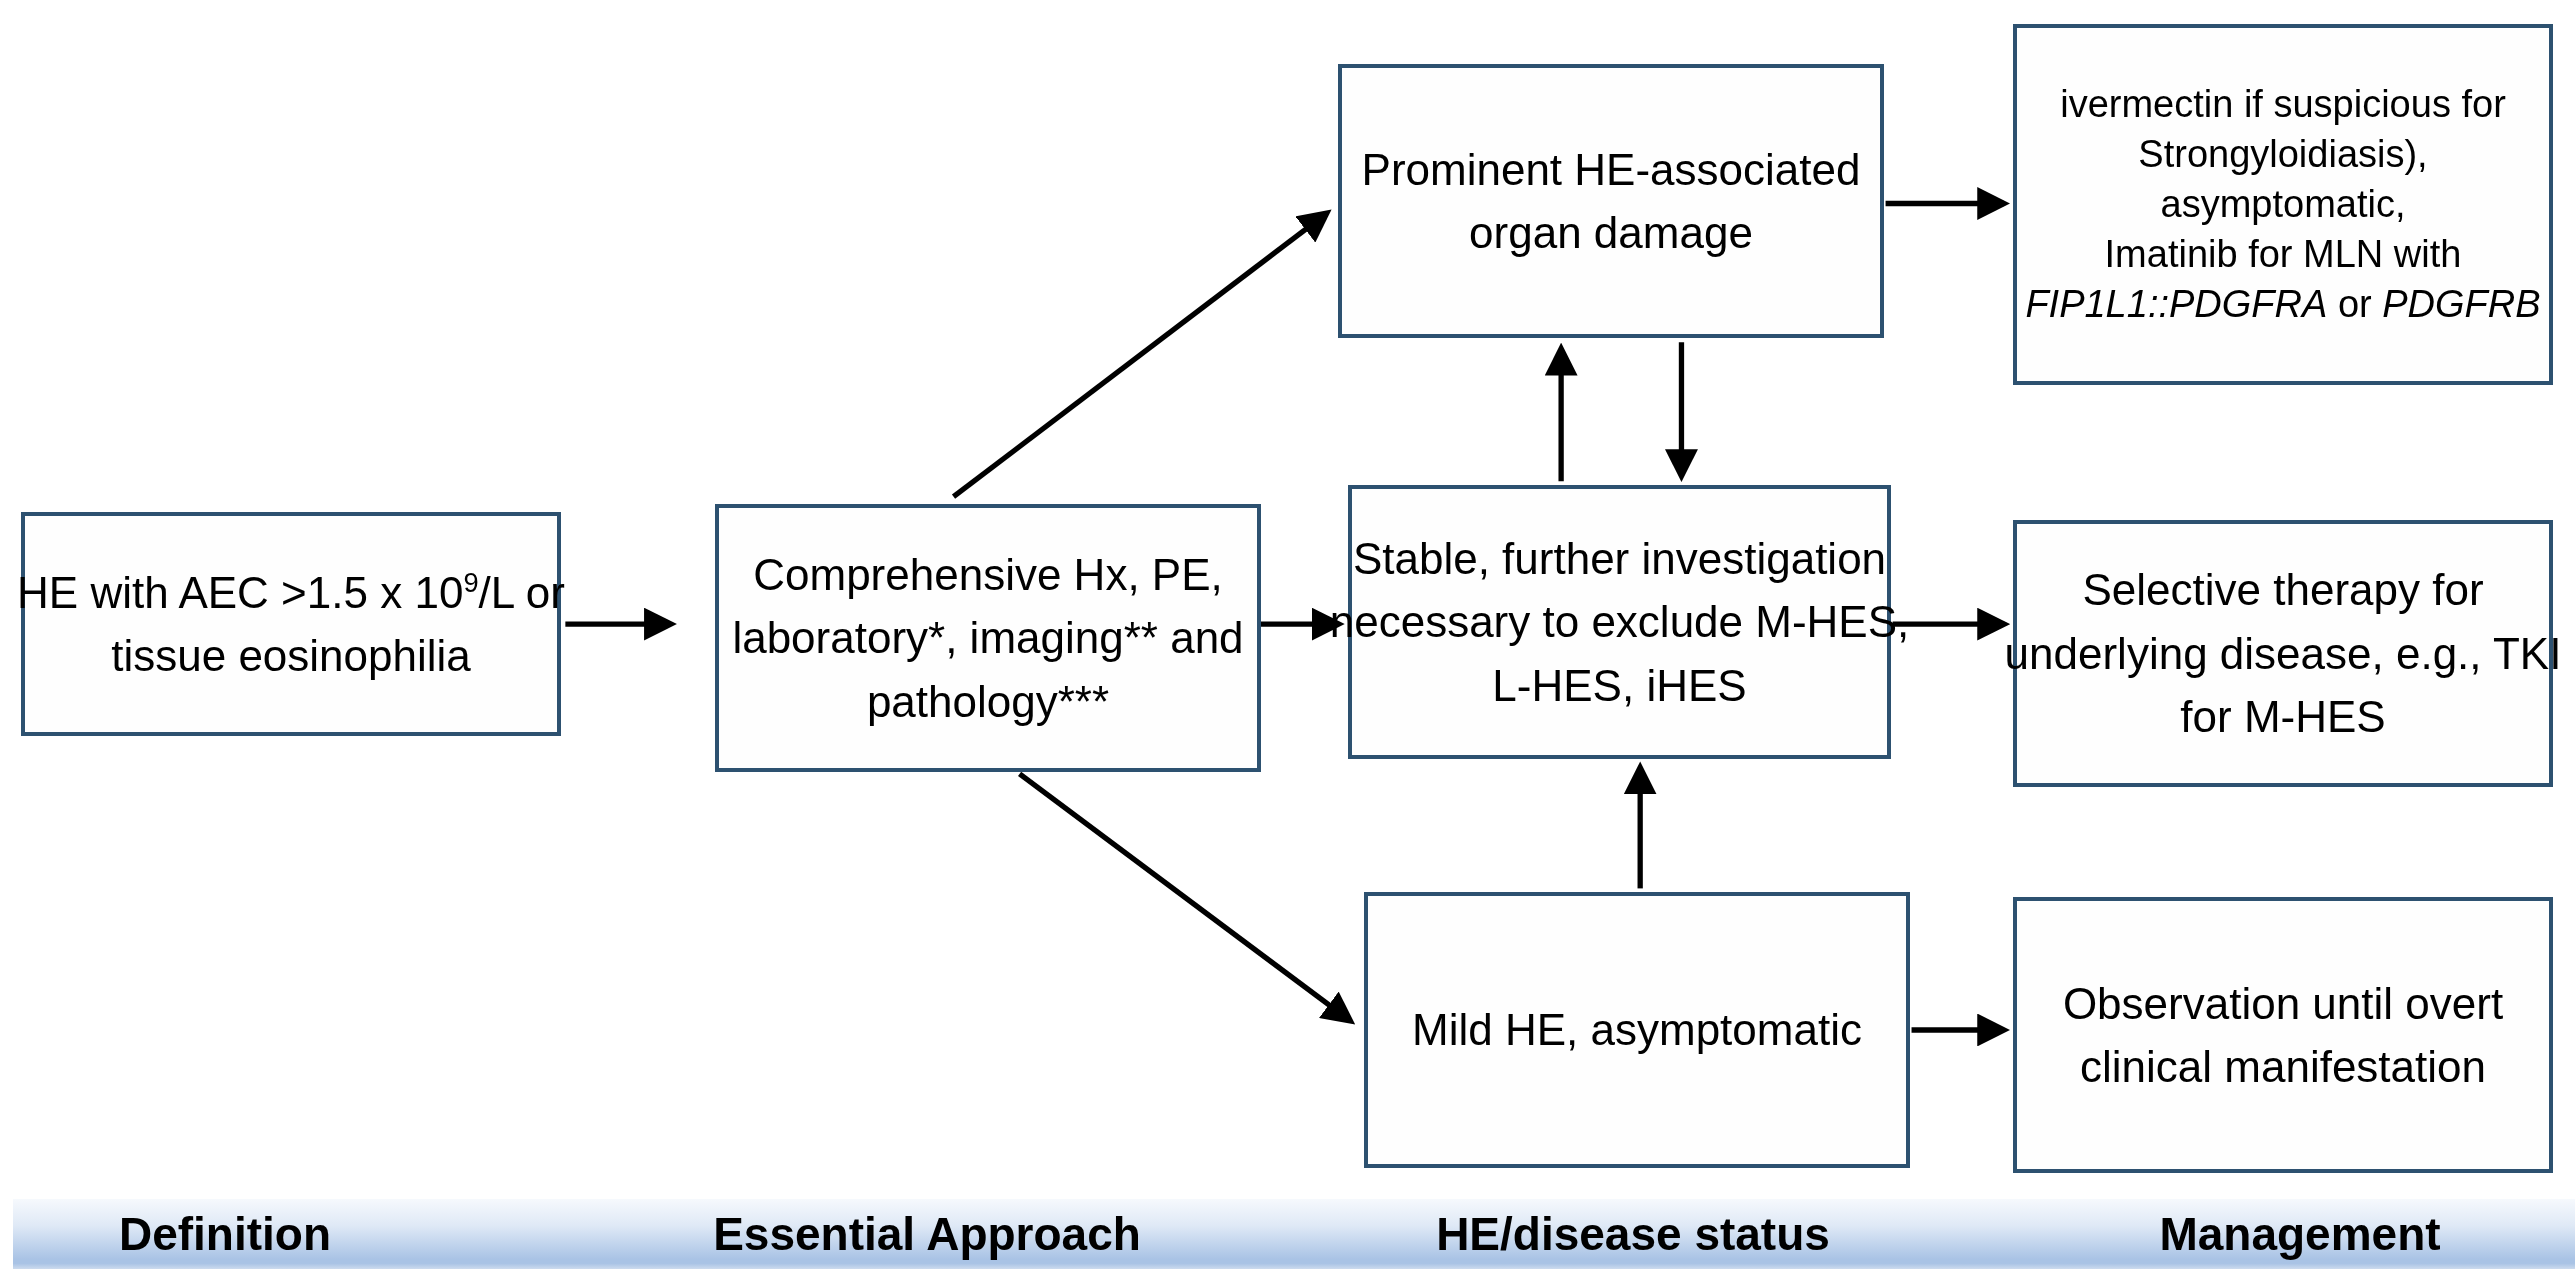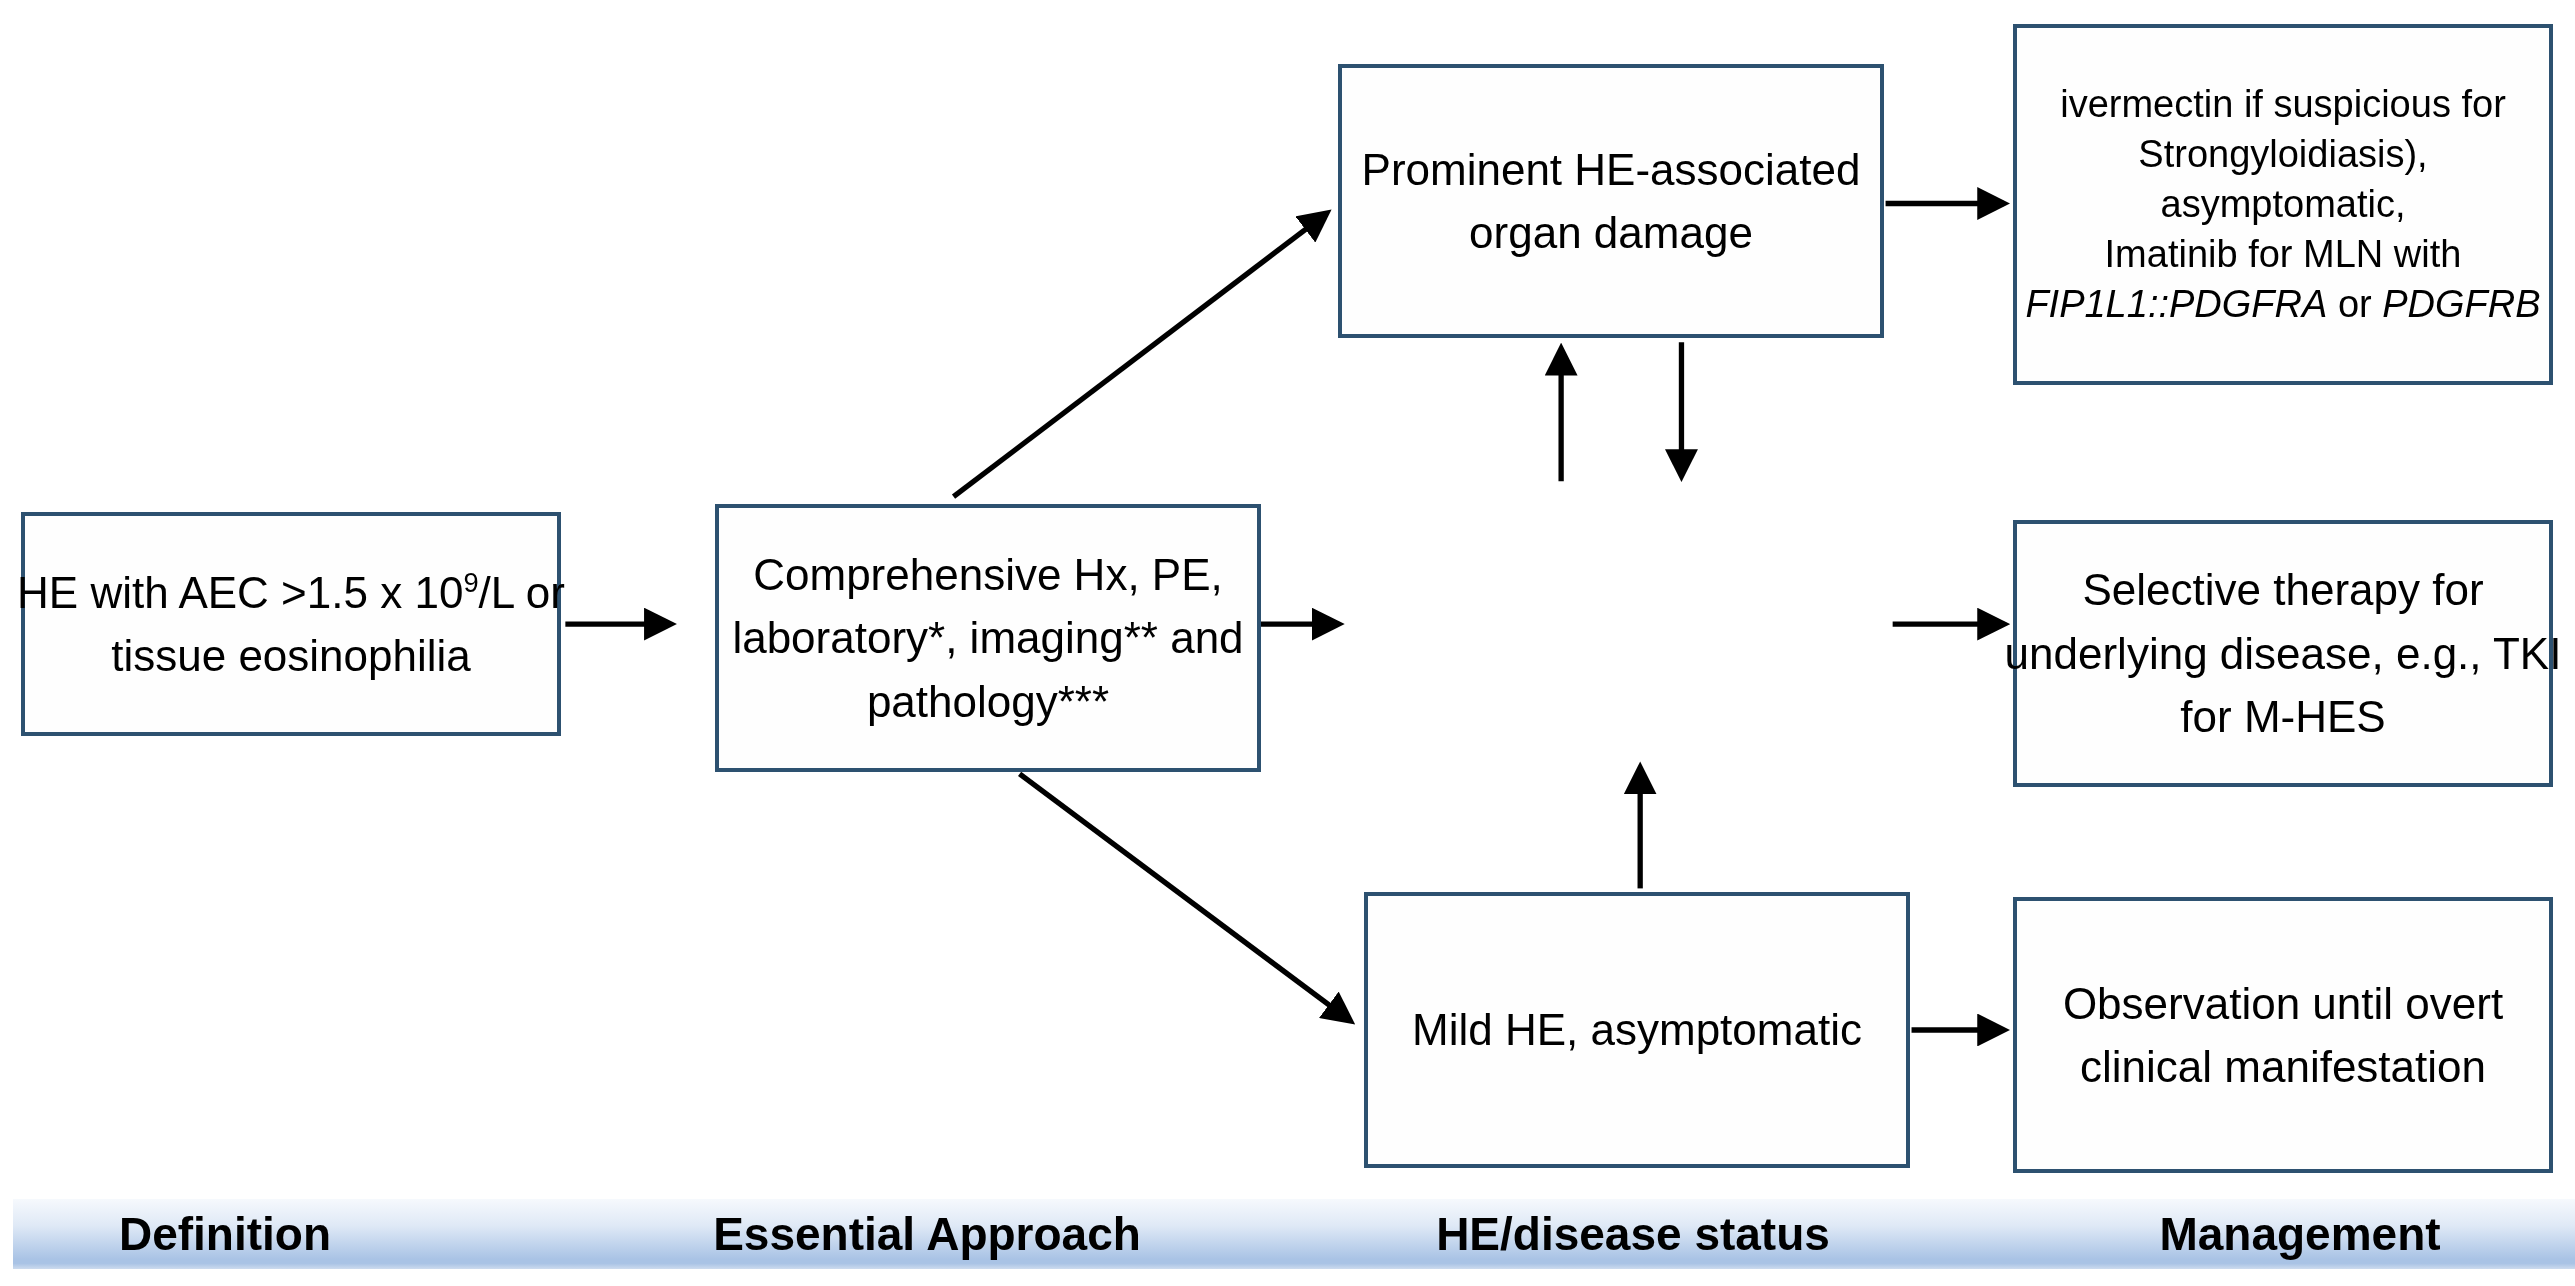--- a/index.html
+++ b/index.html
@@ -99,20 +99,25 @@
     <div class="ln">Comprehensive Hx, PE,</div>
     <div class="ln">laboratory*, imaging** and</div>
     <div class="ln">pathology***</div>
   </div>
 
   <div class="node" id="box-organ">
     <div class="ln">Prominent HE-associated</div>
     <div class="ln">organ damage</div>
   </div>
 
+  <div class="node" id="box-stable">
+    <div class="ln">Stable, further investigation</div>
+    <div class="ln">necessary to exclude M-HES,</div>
+    <div class="ln">L-HES, iHES</div>
+  </div>
 
   <div class="node" id="box-mild">
     <div class="ln">Mild HE, asymptomatic</div>
   </div>
 
   <div class="node small" id="box-acute">
     <div class="ln">ivermectin if suspicious for</div>
     <div class="ln">Strongyloidiasis),</div>
     <div class="ln">asymptomatic,</div>
     <div class="ln">Imatinib for MLN with</div>

